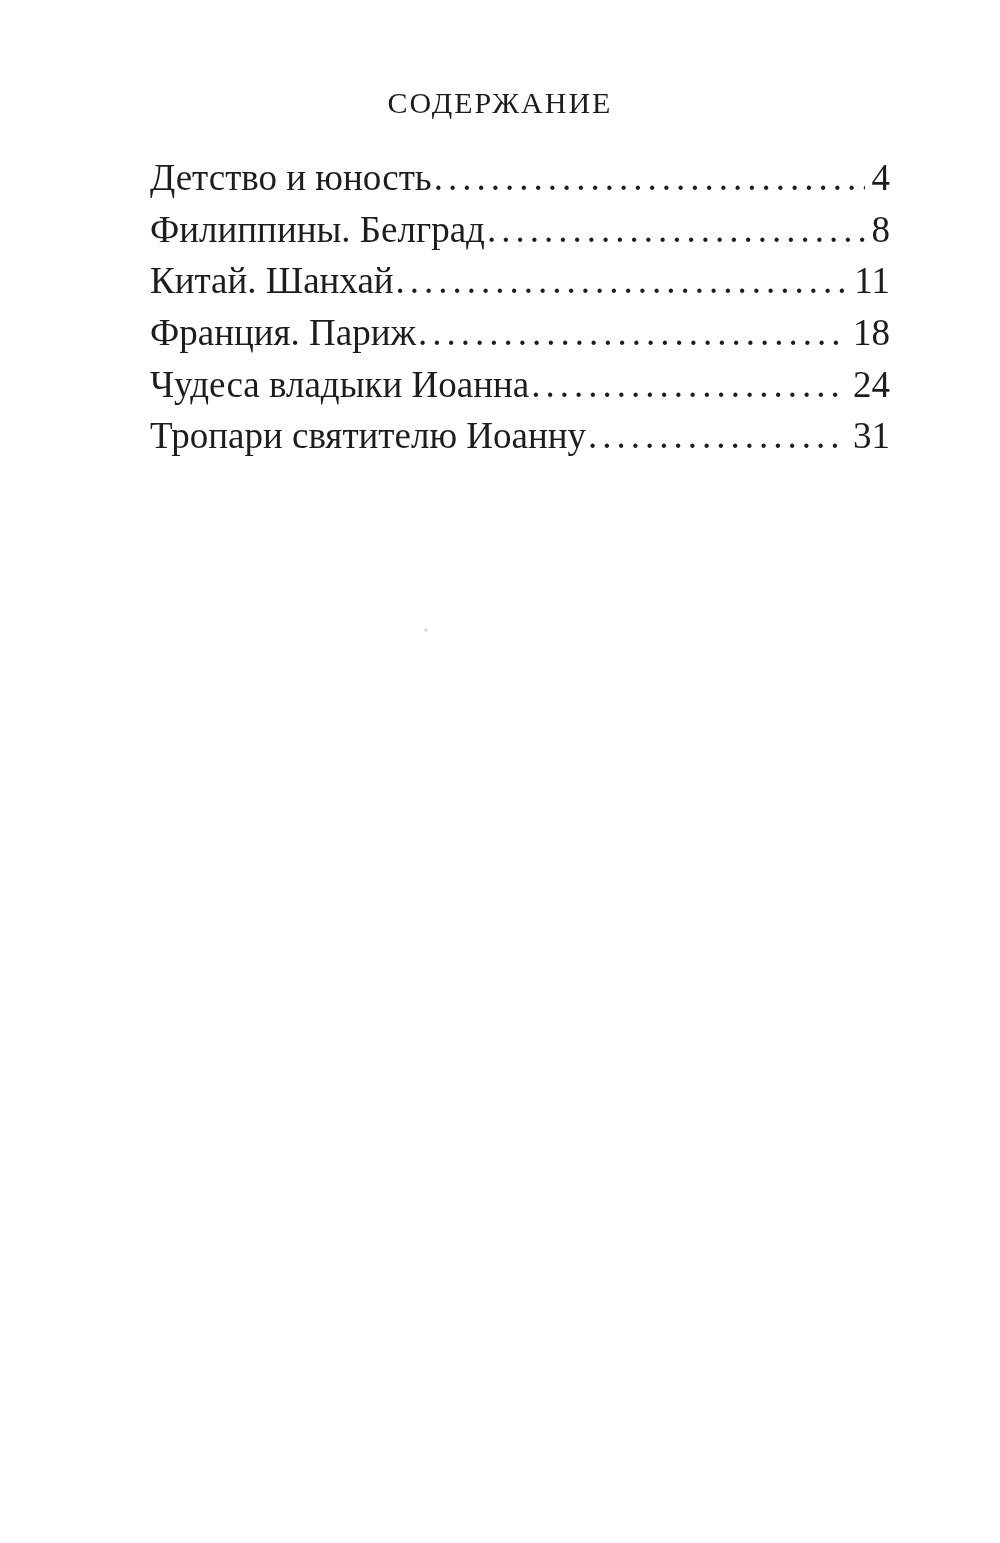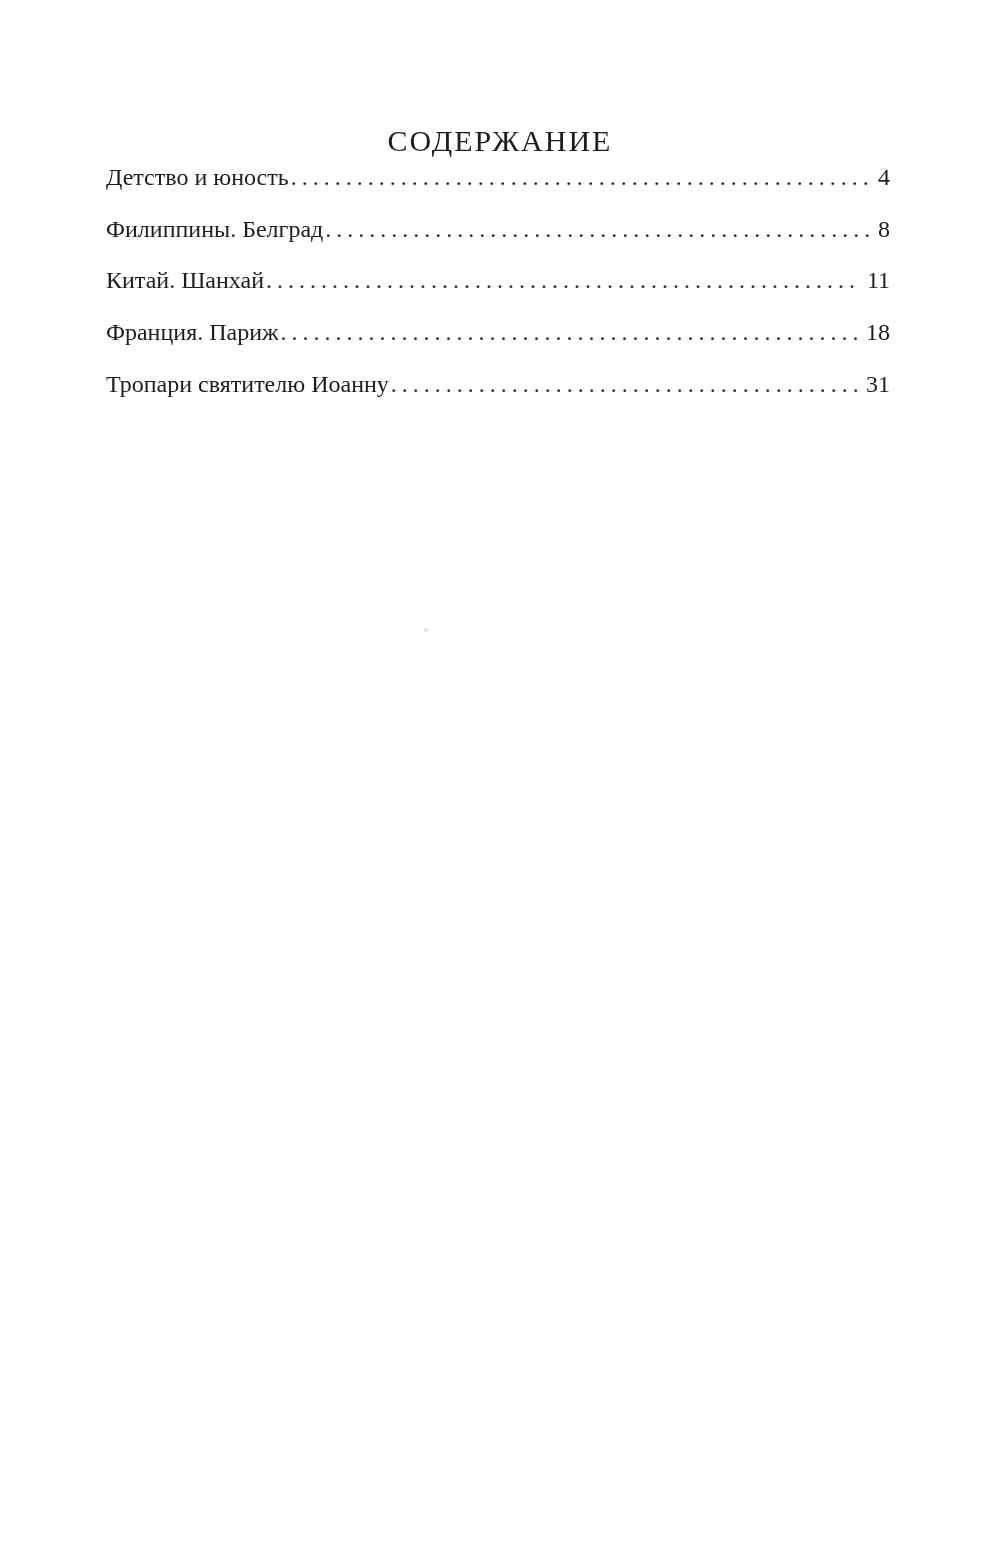--- a/index.html
+++ b/index.html
@@ -22,34 +22,34 @@
   }
   .toc-heading {
     position: absolute;
     top: 86px;
     left: 0;
     width: 100%;
     text-align: center;
     font-size: 30px;
     letter-spacing: 2px;
     line-height: 1.15;
-    margin-top: 38px;
   }
   .toc-list {
     position: absolute;
     top: 152px;
     left: 106px;
     right: 110px;
   }
   .toc-row {
     display: flex;
     align-items: baseline;
     height: 51.7px;
     line-height: 51.7px;
-    font-size: 24px;
+    font-size: 37px;
+    margin-left: 44px;
   }
   .toc-entry-title {
     flex: 0 0 auto;
     white-space: nowrap;
   }
   .toc-leader {
     flex: 1 1 auto;
     overflow: hidden;
     white-space: nowrap;
     margin-left: 2px;
@@ -105,20 +105,25 @@
     </div>
 
 
     <div class="toc-row">
       <span class="toc-entry-title">Франция. Париж</span>
       <span class="toc-leader"></span>
       <span class="toc-page-num">18</span>
     </div>
 
 
+    <div class="toc-row">
+      <span class="toc-entry-title">Чудеса владыки Иоанна</span>
+      <span class="toc-leader"></span>
+      <span class="toc-page-num">24</span>
+    </div>
 
     <div class="toc-row italic">
       <span class="toc-entry-title">Тропари святителю Иоанну</span>
       <span class="toc-leader"></span>
       <span class="toc-page-num">31</span>
     </div>
 
   </div>
 
   <div class="scan-speck"></div>

